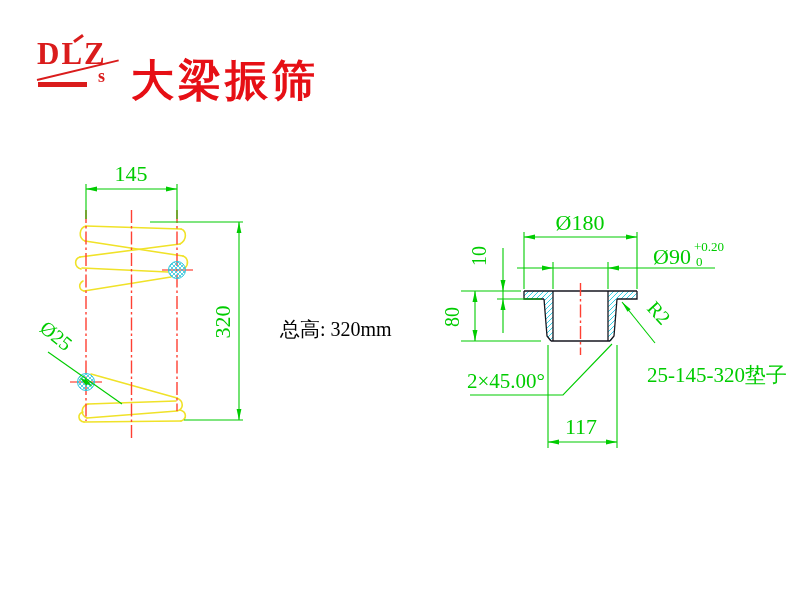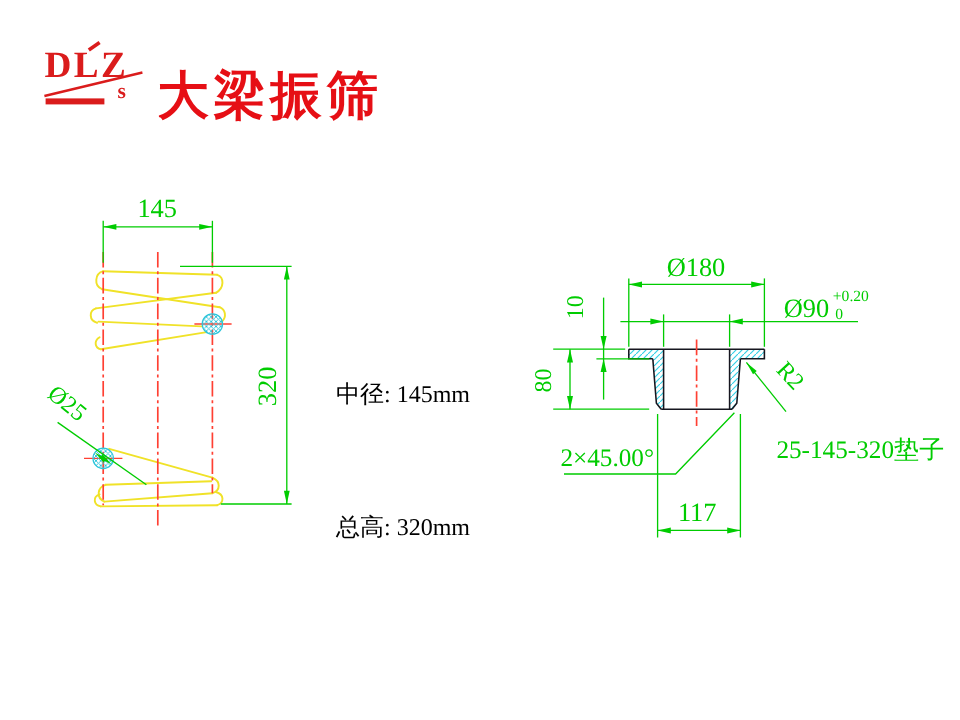--- a/index.html
+++ b/index.html
@@ -31,21 +31,20 @@
   <div>
     <div class="logo-brand">DLZ</div>
     <div class="logo-accent"></div>
     <div class="logo-slash"></div>
     <div class="logo-bar"></div>
     <div class="logo-sub">s</div>
     <div class="logo-title">大梁振筛</div>
   </div>
 
   <div class="spec">
-    <div>中径: 145mm</div>
     <div>总高: 320mm</div>
     
     
   </div>
 
   <svg class="draw" width="800" height="600" viewBox="0 0 800 600">
     <defs>
       <pattern id="hatch" patternUnits="userSpaceOnUse" width="5" height="5">
         <path d="M0,5 L5,0" stroke="#35d0e6" stroke-width="1"></path>
       </pattern>

